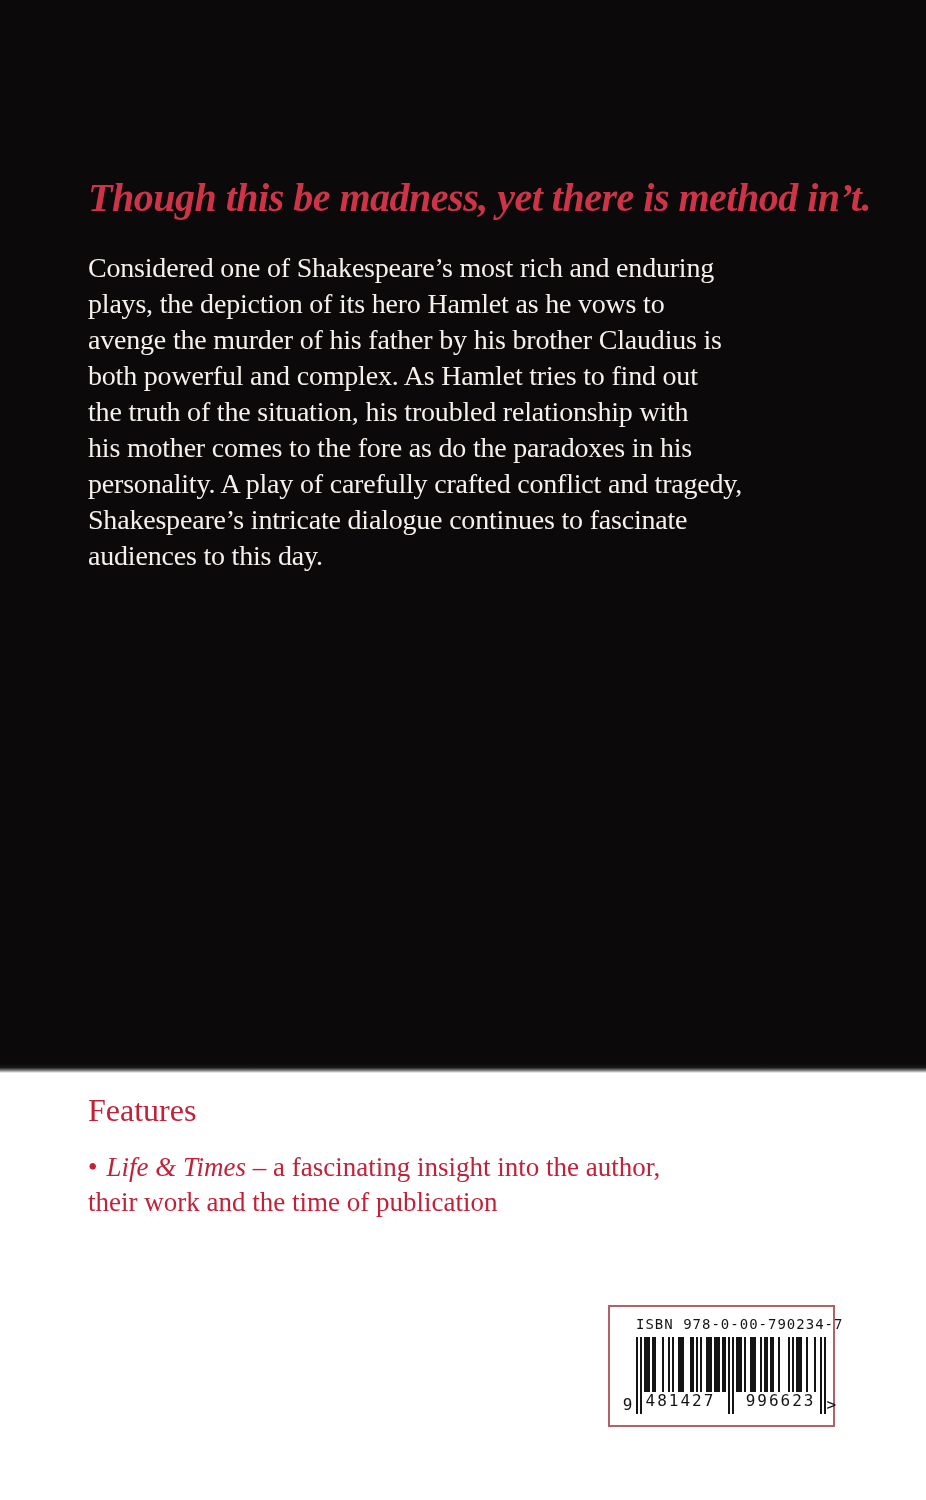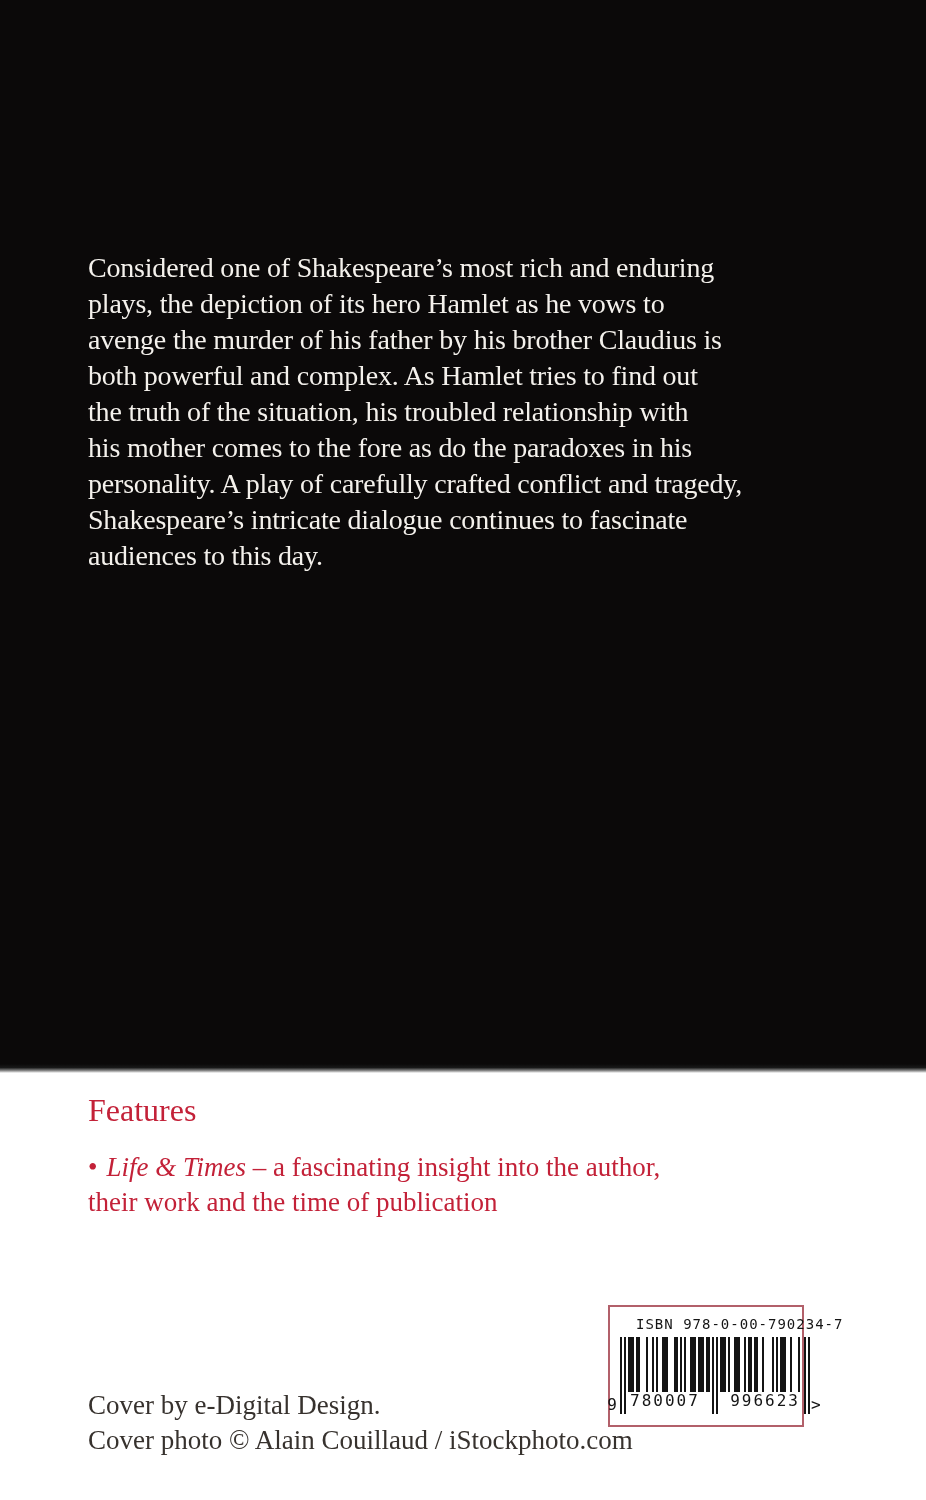--- a/index.html
+++ b/index.html
@@ -78,21 +78,21 @@
     font-size: 27px;
     line-height: 35px;
     color: var(--credits-color, #37322e);
     white-space: pre-line;
   }
 
   
   .barcode-box {
     position: absolute;
     top: 1305px; left: 608px;
-    width: 196px;
+    width: 227px;
     border: 2px solid var(--barcode-border, #b2606a);
     background: #ffffff;
     padding: 9px 10px 11px 26px;
     text-align: center;
   }
   .isbn-line {
     font-family: "DejaVu Sans Mono", monospace;
     font-size: 14px;
     letter-spacing: 1px;
     color: #151515;
@@ -133,40 +133,39 @@
   }
 </style>
 </head>
 <body>
 
 <div class="page">
 
   <div class="black-section"></div>
   <div class="section-divider"></div>
 
+  <div class="quote">Though this be madness, yet there is method in’t.</div>
 
   <div class="blurb">Considered one of Shakespeare’s most rich and enduring
 plays, the depiction of its hero Hamlet as he vows to
 avenge the murder of his father by his brother Claudius is
 both powerful and complex. As Hamlet tries to find out
 the truth of the situation, his troubled relationship with
 his mother comes to the fore as do the paradoxes in his
 personality. A play of carefully crafted conflict and tragedy,
 Shakespeare’s intricate dialogue continues to fascinate
 audiences to this day.</div>
 
   <div class="features-heading">Features</div>
 
   <div class="feature feature-1">
     <span class="bullet">•</span><span class="italic">Life &amp; Times</span> <span>– a fascinating insight into the author, their work and the time of publication</span>
   </div>
 
 
-  <div class="credits">Cover by e-Digital Design.
-Cover photo © Alain Couillaud / iStockphoto.com</div>
 
   <div class="barcode-box">
     <div class="isbn-line">ISBN 978-0-00-790234-7</div>
     <div class="barcode-row">
       <span class="bc-digit bc-left">9</span>
       <div class="bars">
         <svg id="bc-svg" width="190" height="77" viewBox="0 0 190 77">
             <rect x="0" y="0" width="2" height="77" fill="#141414"></rect>
             <rect x="4" y="0" width="2" height="77" fill="#141414"></rect>
             <rect x="8" y="0" width="2" height="55" fill="#141414"></rect>
@@ -211,21 +210,21 @@
             <rect x="156" y="0" width="2" height="55" fill="#141414"></rect>
             <rect x="160" y="0" width="2" height="55" fill="#141414"></rect>
             <rect x="162" y="0" width="2" height="55" fill="#141414"></rect>
             <rect x="164" y="0" width="2" height="55" fill="#141414"></rect>
             <rect x="170" y="0" width="2" height="55" fill="#141414"></rect>
             <rect x="178" y="0" width="2" height="55" fill="#141414"></rect>
             <rect x="184" y="0" width="2" height="77" fill="#141414"></rect>
             <rect x="188" y="0" width="2" height="77" fill="#141414"></rect>
           </svg>
         <div class="bc-digits">
-          <span>780007</span>
+          <span>481427</span>
           <span>996623</span>
         </div>
       </div>
       <span class="bc-digit bc-right">&gt;</span>
     </div>
   </div>
 
 </div>
 
 </body></html>

